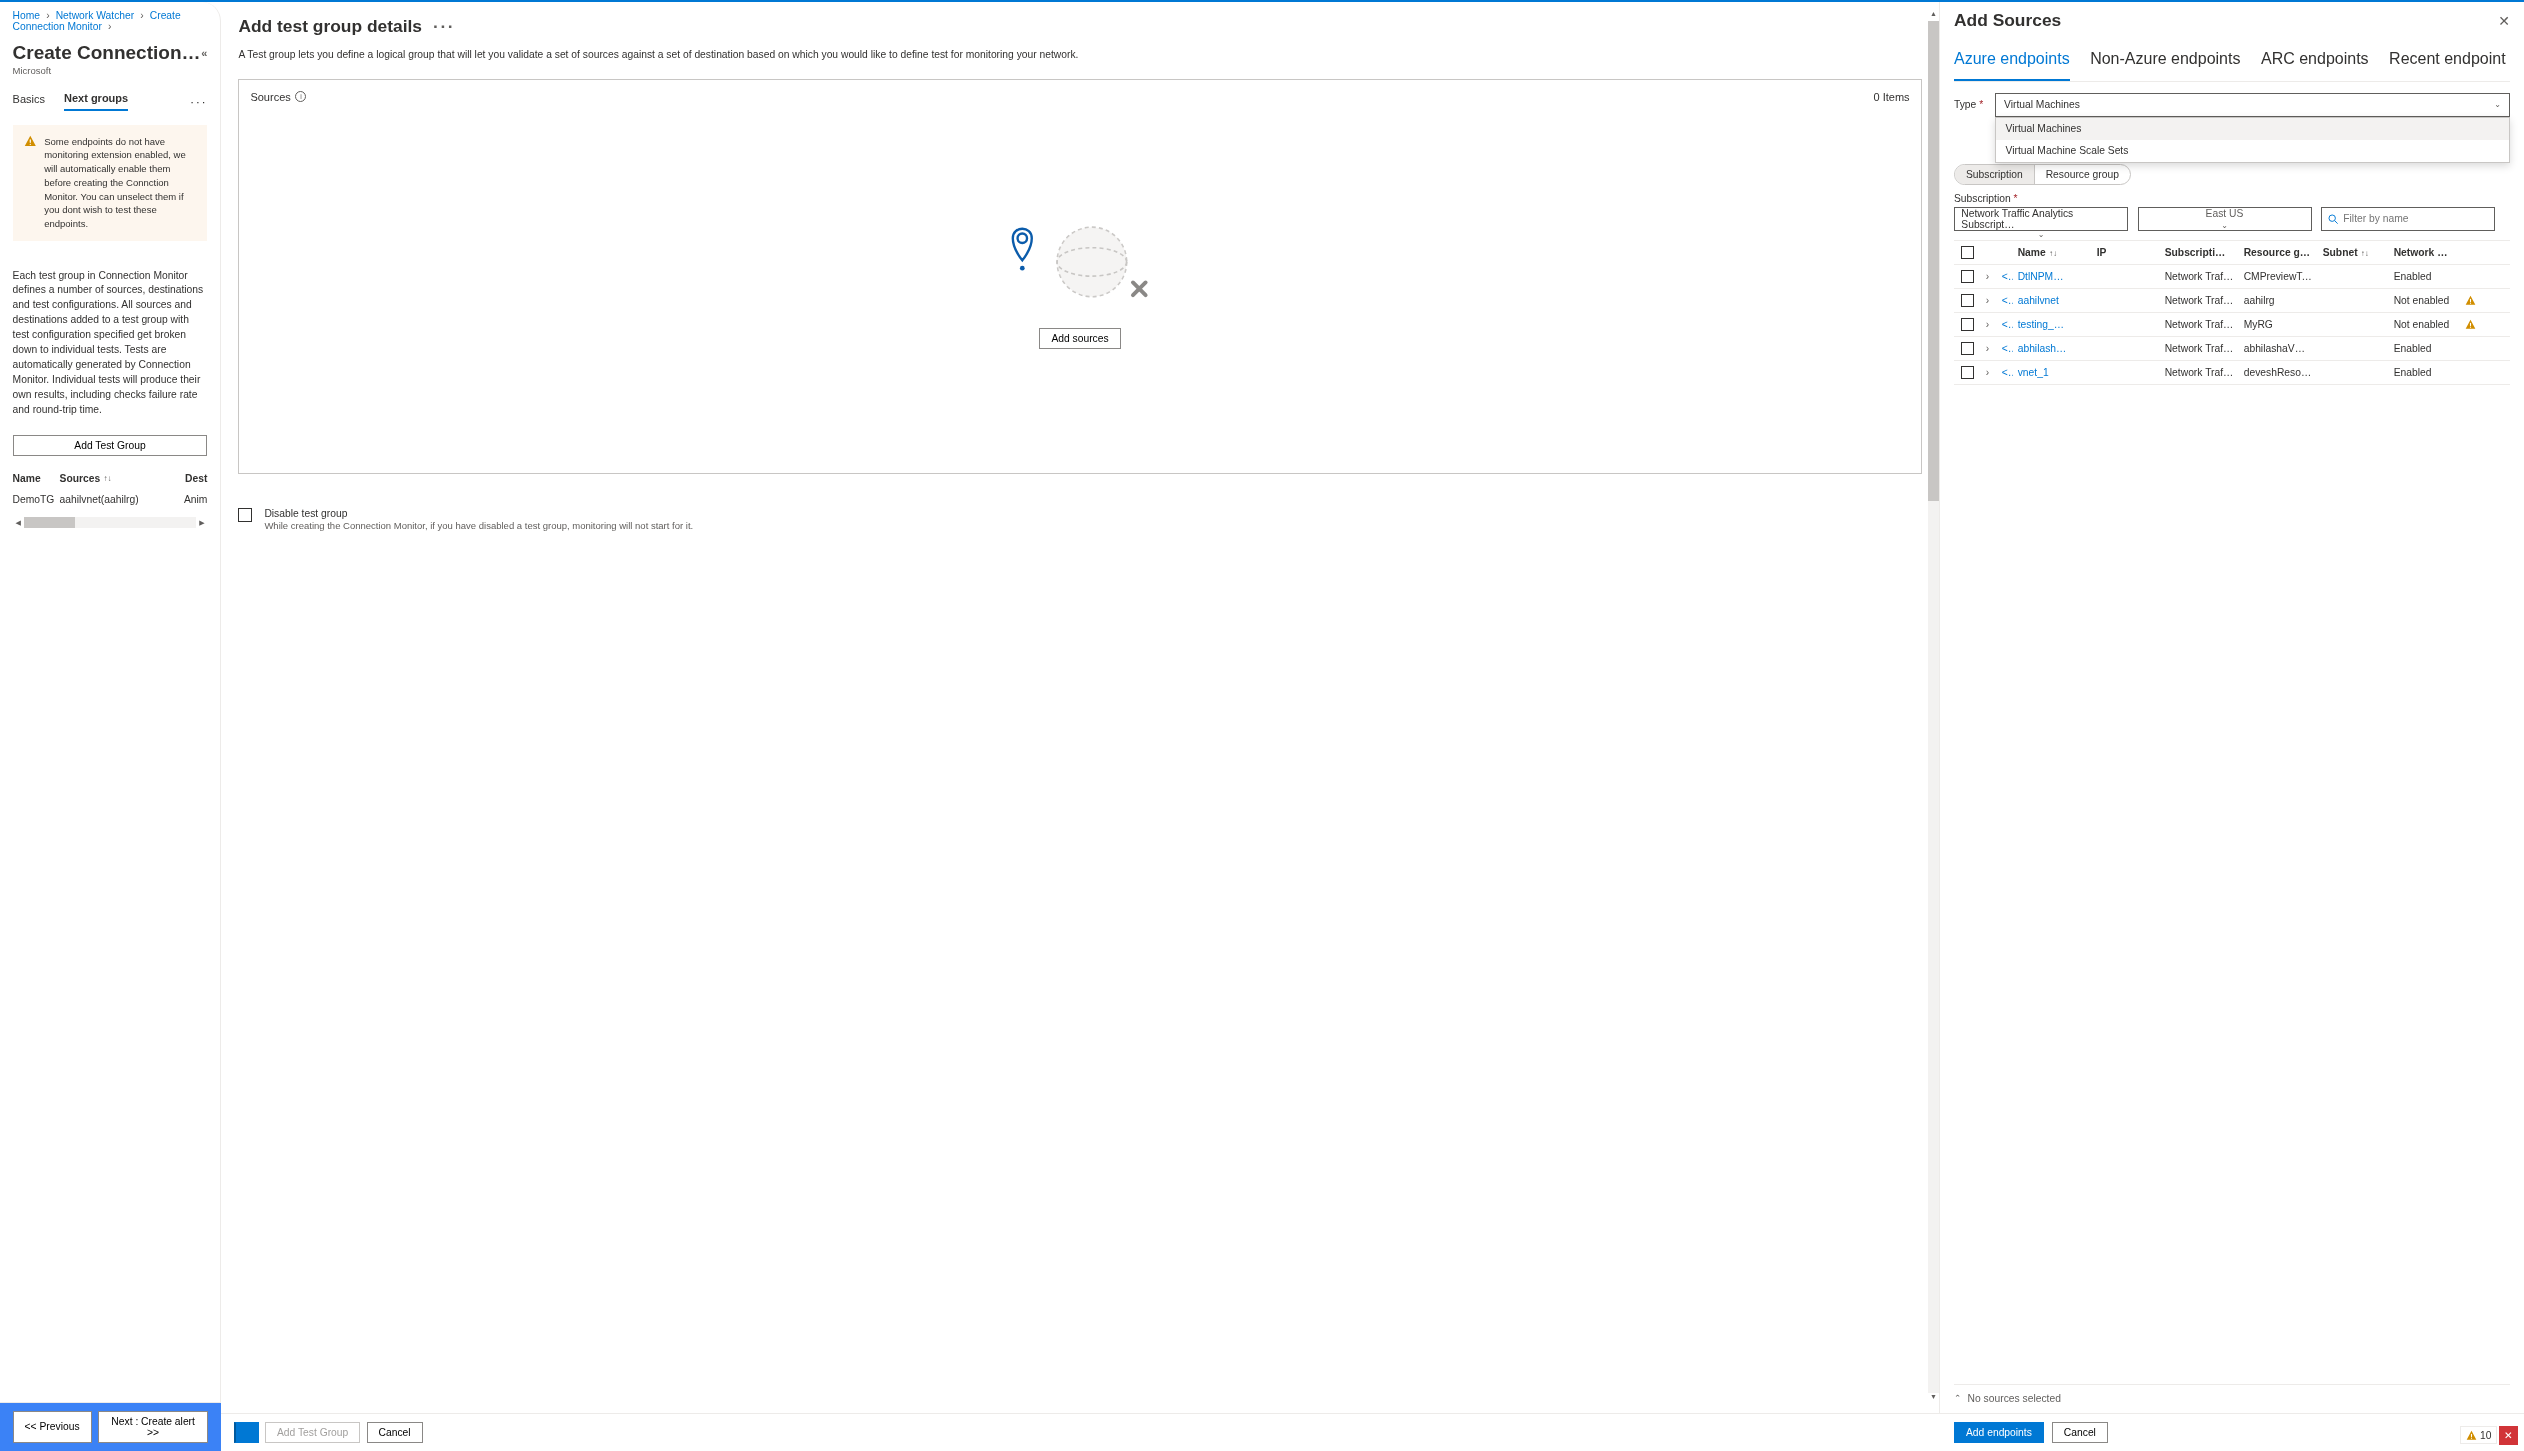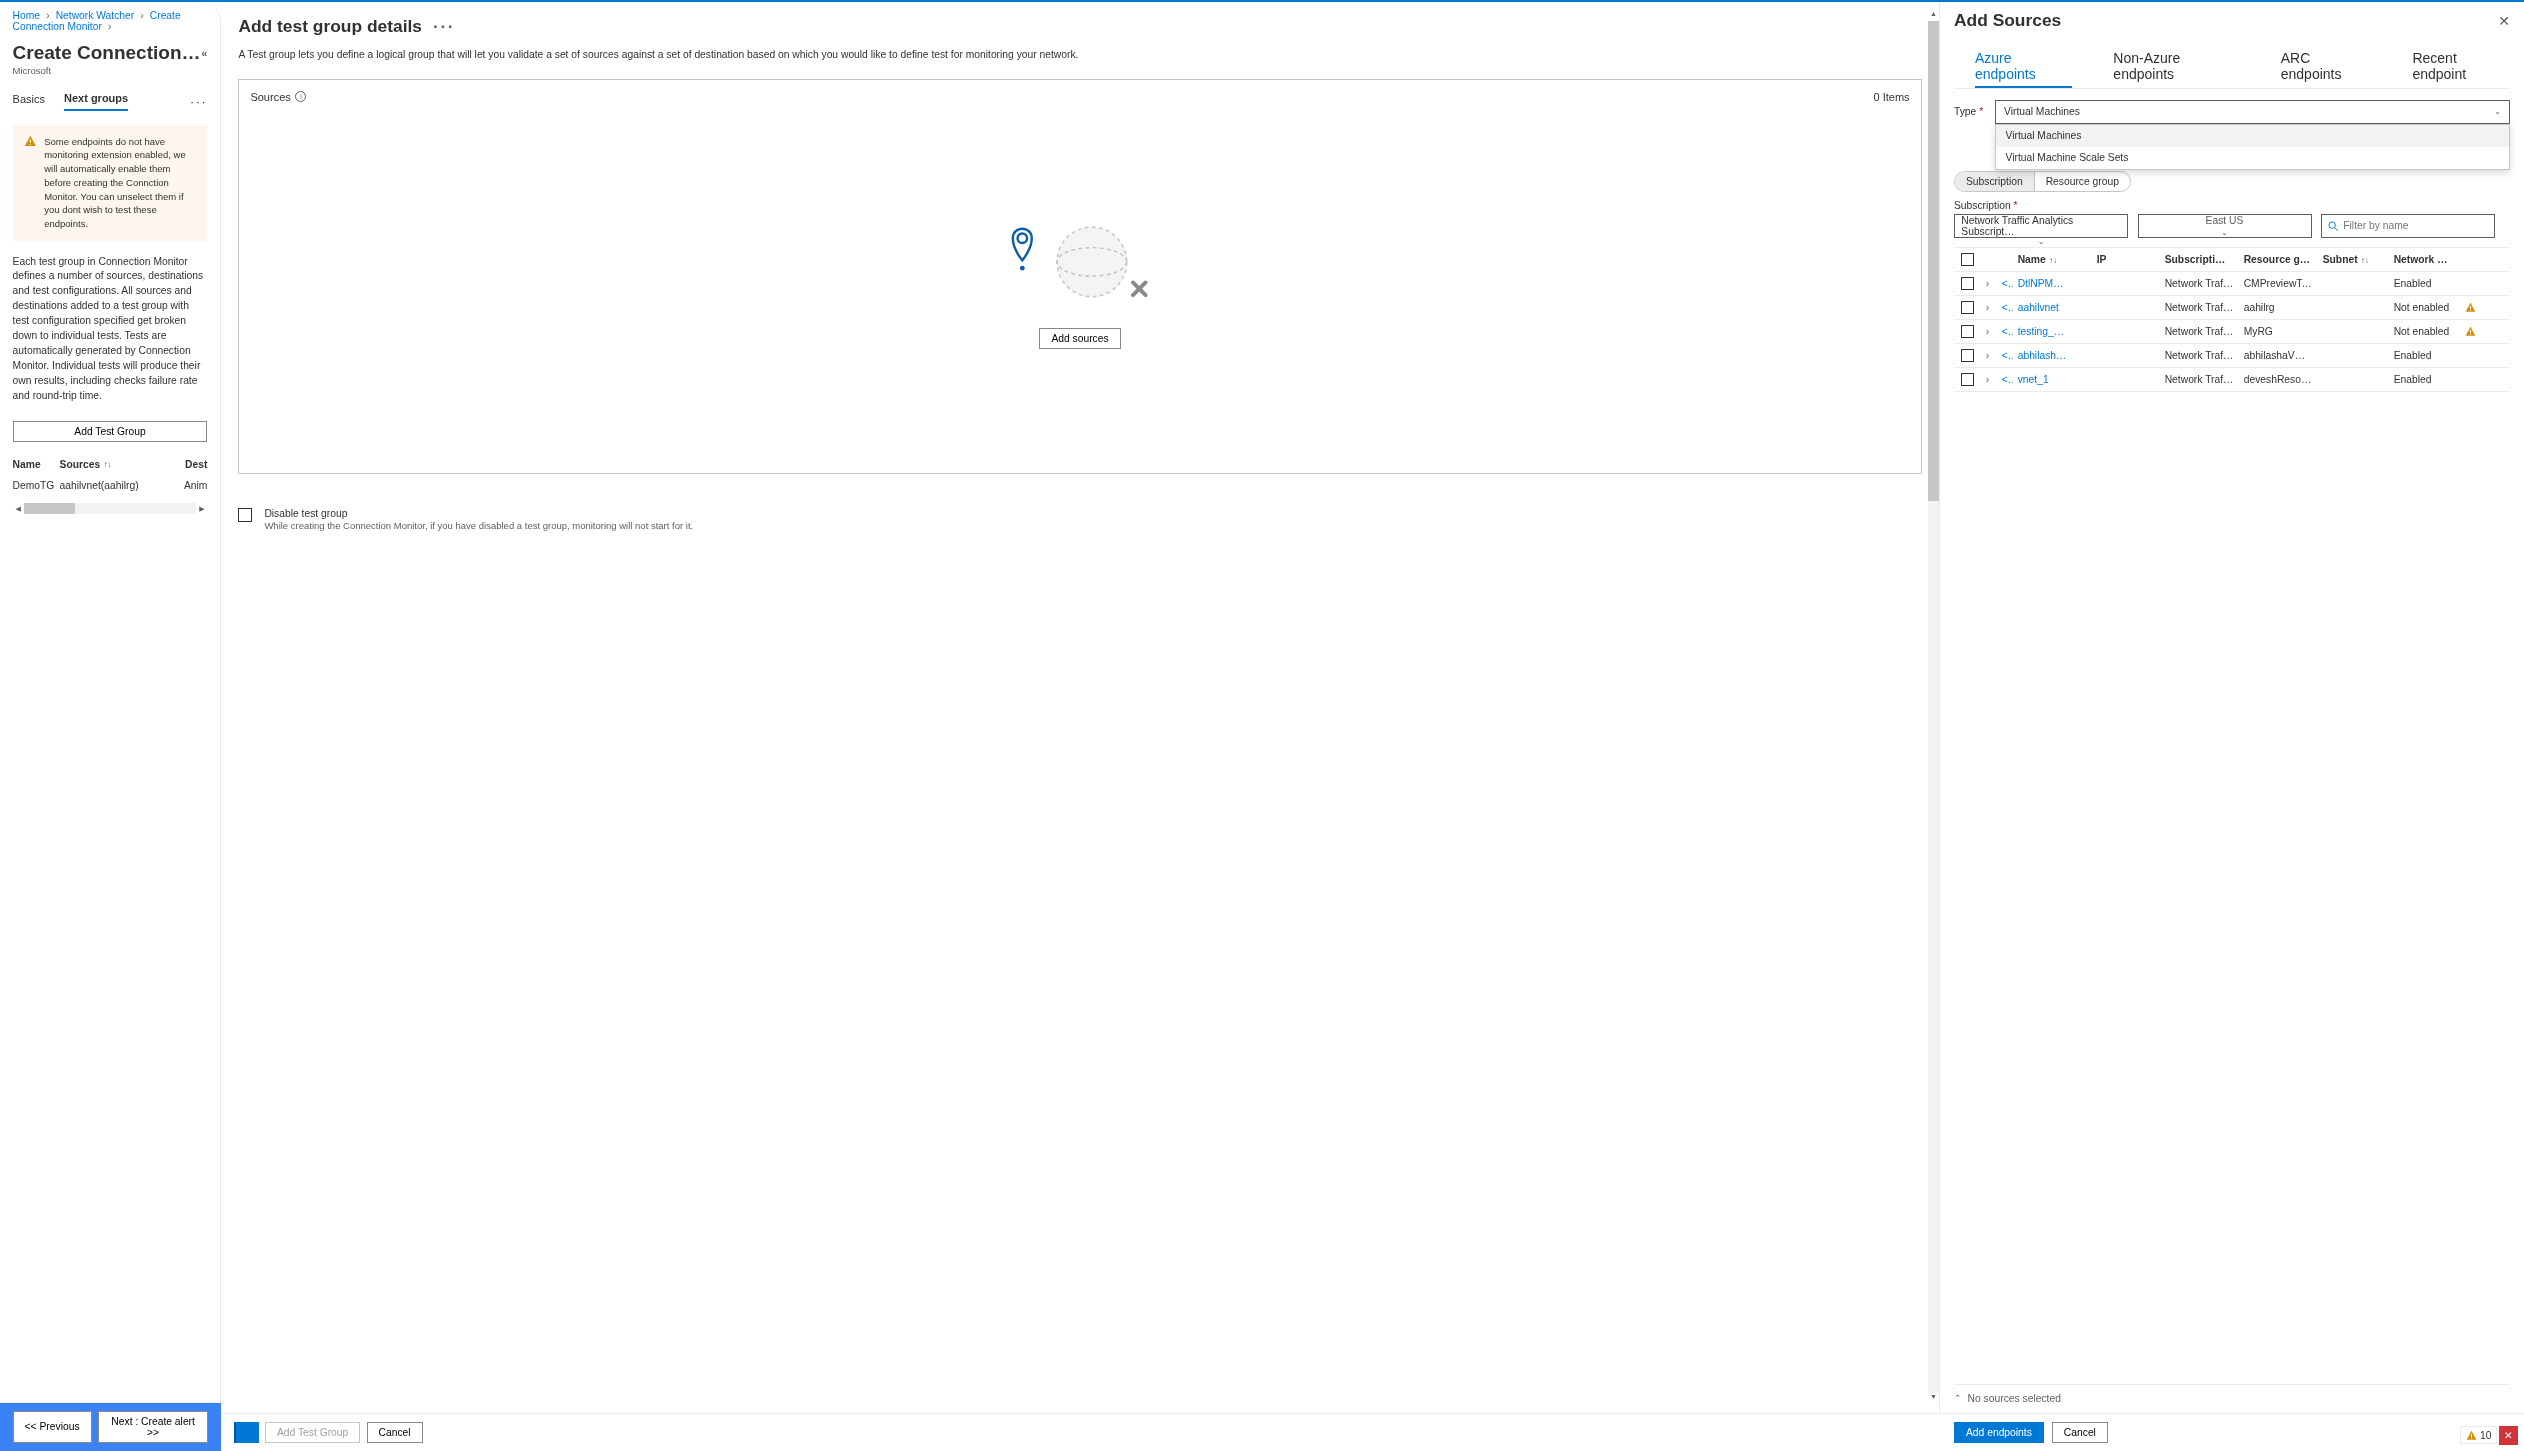--- a/index.html
+++ b/index.html
@@ -19,21 +19,21 @@
 .subtitle { font-size: 9.5px; color: #605e5c; margin-top: 1.6px; }
 
 .left-tabs { display: flex; gap: 19px; margin-top: 16px; border-bottom: 0; align-items: center; }
 .left-tab { font-size: 11px; padding-bottom: 4.7px; cursor: pointer; }
 .left-tab.active { font-weight: 600; border-bottom: 2.4px solid #0078d4; }
 .left-dots { margin-left: auto; font-size: 12.6px; color: #323130; letter-spacing: 1.6px; cursor: pointer; }
 
 .warn-box { background: #fdf6ee; padding: 9.5px 11px; margin-top: 14px; display: flex; gap: 8px; font-size: 9.5px; line-height: 1.45; color: #323130; }
 .warn-ico { color: #d18e00; fill: #d18e00; flex-shrink: 0; }
 
-.para { font-size: 10.3px; line-height: 1.45; margin-top: 14px; color: #323130; }
+.para { font-size: 10.3px; line-height: 1.45; margin-top: 28px; color: #323130; }
 
 .btn { background: #fff; border: 0.8px solid #8a8886; padding: 4px 11px; font-size: 10.3px; cursor: pointer; }
 .btn.primary { background: #0078d4; color: #fff; border-color: #0078d4; }
 .btn.disabled { color: #a19f9d; border-color: #c8c6c4; cursor: default; background: #fff; }
 .add-tg-btn { margin-top: 17.4px; }
 
 .tg-table { margin-top: 12.6px; }
 .tg-head { display: flex; font-weight: 600; font-size: 10.3px; padding: 4.7px 0; }
 .tg-row { display: flex; font-size: 10.3px; padding: 4.7px 0; }
 .tg-c1 { width: 47px; }
@@ -71,21 +71,21 @@
 .chk { width:14px; height:14px; border:0.8px solid #323130; flex-shrink:0; cursor:pointer; }
 .chk-row .txt .main { font-size:10.3px; }
 .chk-row .txt .sub { font-size:9.5px; color:#605e5c; margin-top:1.6px; }
 
 
 .right-panel { width: 584px; background:#fff; display:flex; flex-direction:column; padding: 8px 14px 0 14px; position:relative;}
 .rp-title { font-size: 17.4px; font-weight: 600; display:flex; justify-content:space-between; align-items:center; }
 .rp-close { font-size:14px; color:#605e5c; cursor:pointer; font-weight:300;}
 
 .rp-tabs { display:flex; gap:20.5px; margin-top:19px; border-bottom:0.8px solid #edebe9;}
-.rp-tab { font-size:14px; padding-bottom:4px; cursor:pointer; color:#323130;margin-left:21px;}
+.rp-tab { font-size:16px; padding-bottom:11px; cursor:pointer; color:#323130;}
 .rp-tab.active { color:#0078d4; border-bottom:2.4px solid #0078d4; font-weight:400; margin-bottom:-0.8px;}
 
 .rp-desc { font-size:10.3px; margin-top:9.5px; line-height:1.4; }
 
 .rp-row { display:flex; align-items:center; margin-top:11px; gap:11px; position:relative;}
 .rp-row label { font-size:10.3px; }
 .dd { flex:1; border:0.8px solid #605e5c; height:24px; display:flex; align-items:center; justify-content:space-between; padding:0 8px; font-size:10.3px; cursor:pointer; background:#fff;}
 .chev { font-size:8px; color:#605e5c; }
 
 .dd-pop { position:absolute; top:24px; left:0; right:0; background:#fff; border:0.8px solid #c8c6c4; box-shadow:0 3.2px 8px rgba(0,0,0,.15); z-index:50;}

